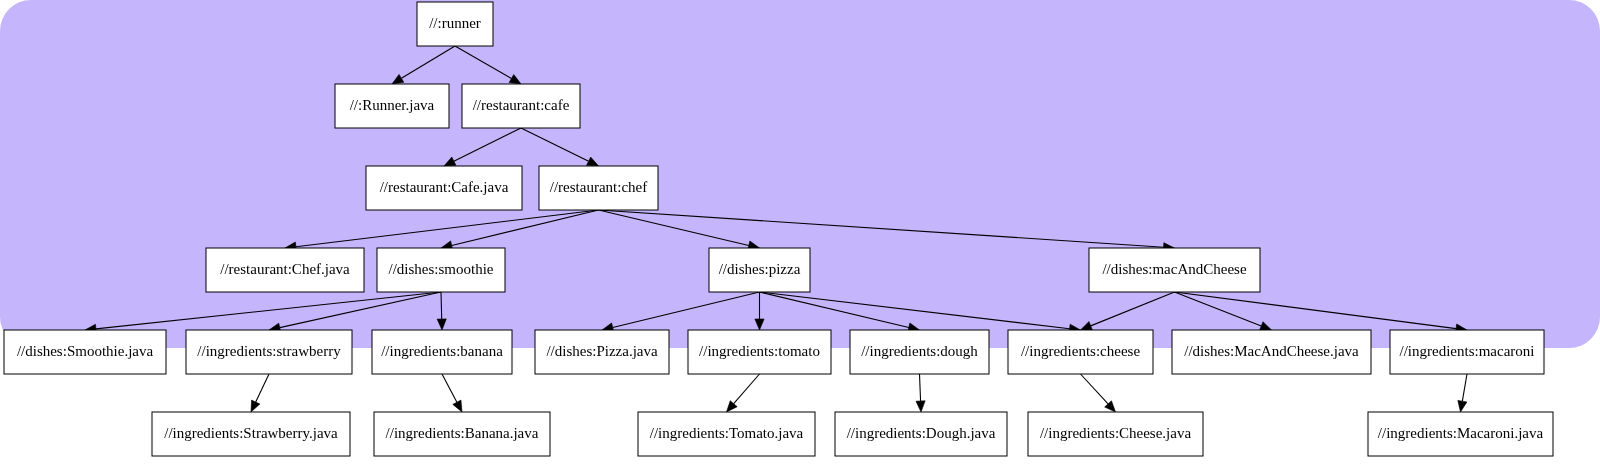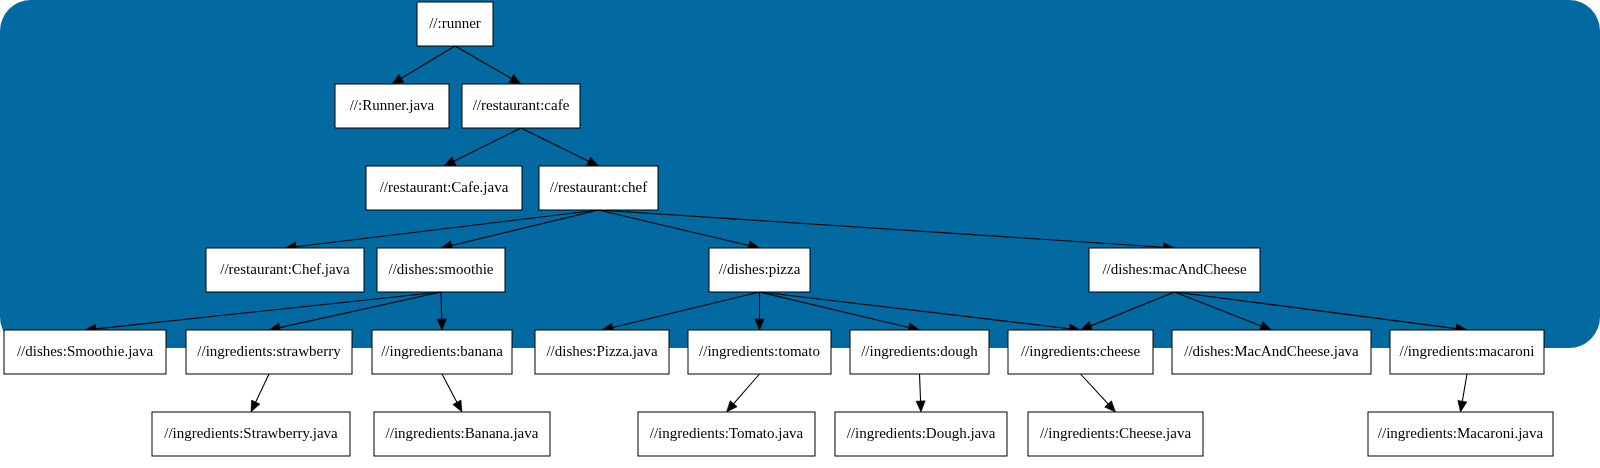--- a/index.html
+++ b/index.html
@@ -10,21 +10,21 @@
   body {
     width: 1600px;
     height: 468px;
     font-family: "Liberation Serif", "DejaVu Serif", serif;
     overflow: hidden;
   }
   #graph-root {
     position: relative;
     width: 1600px;
     height: 348px;
-    background: #0369a1;
+    background: #c4b5fd;
     border-radius: 31px;
   }
   #graph-svg {
     position: absolute;
     top: 0;
     left: 0;
     width: 1600px;
     height: 468px;
     display: block;
   }

